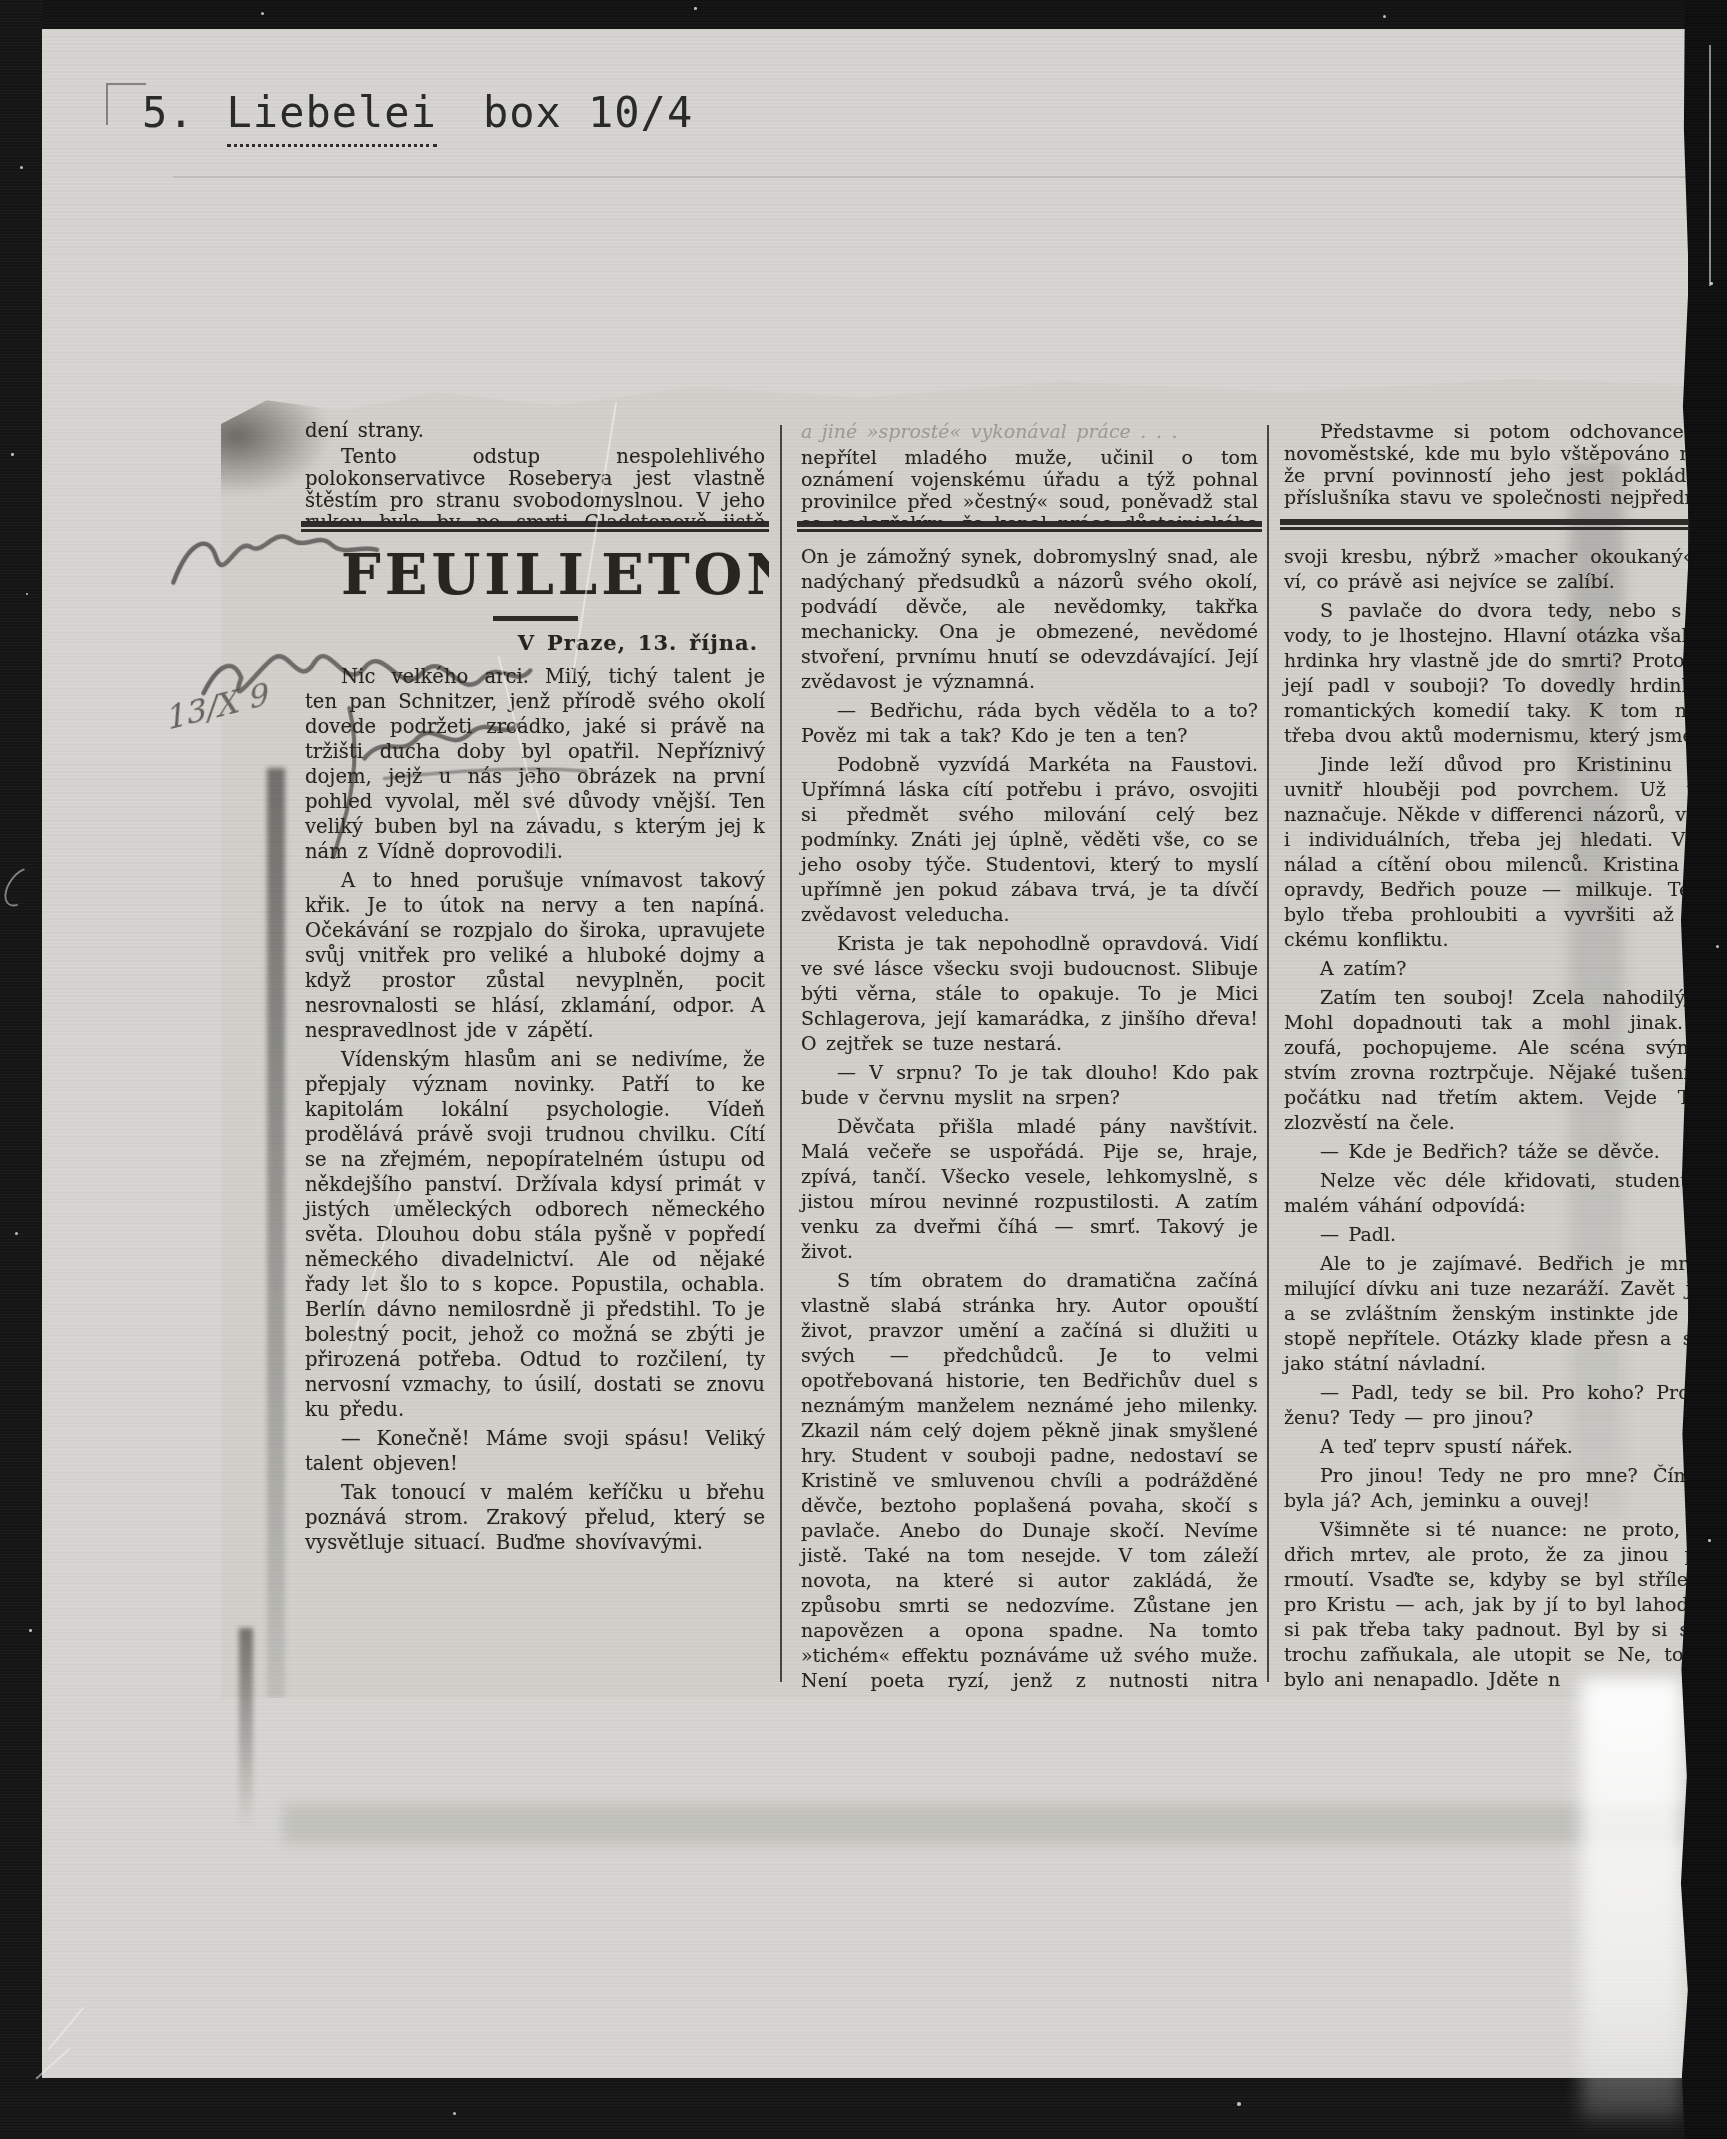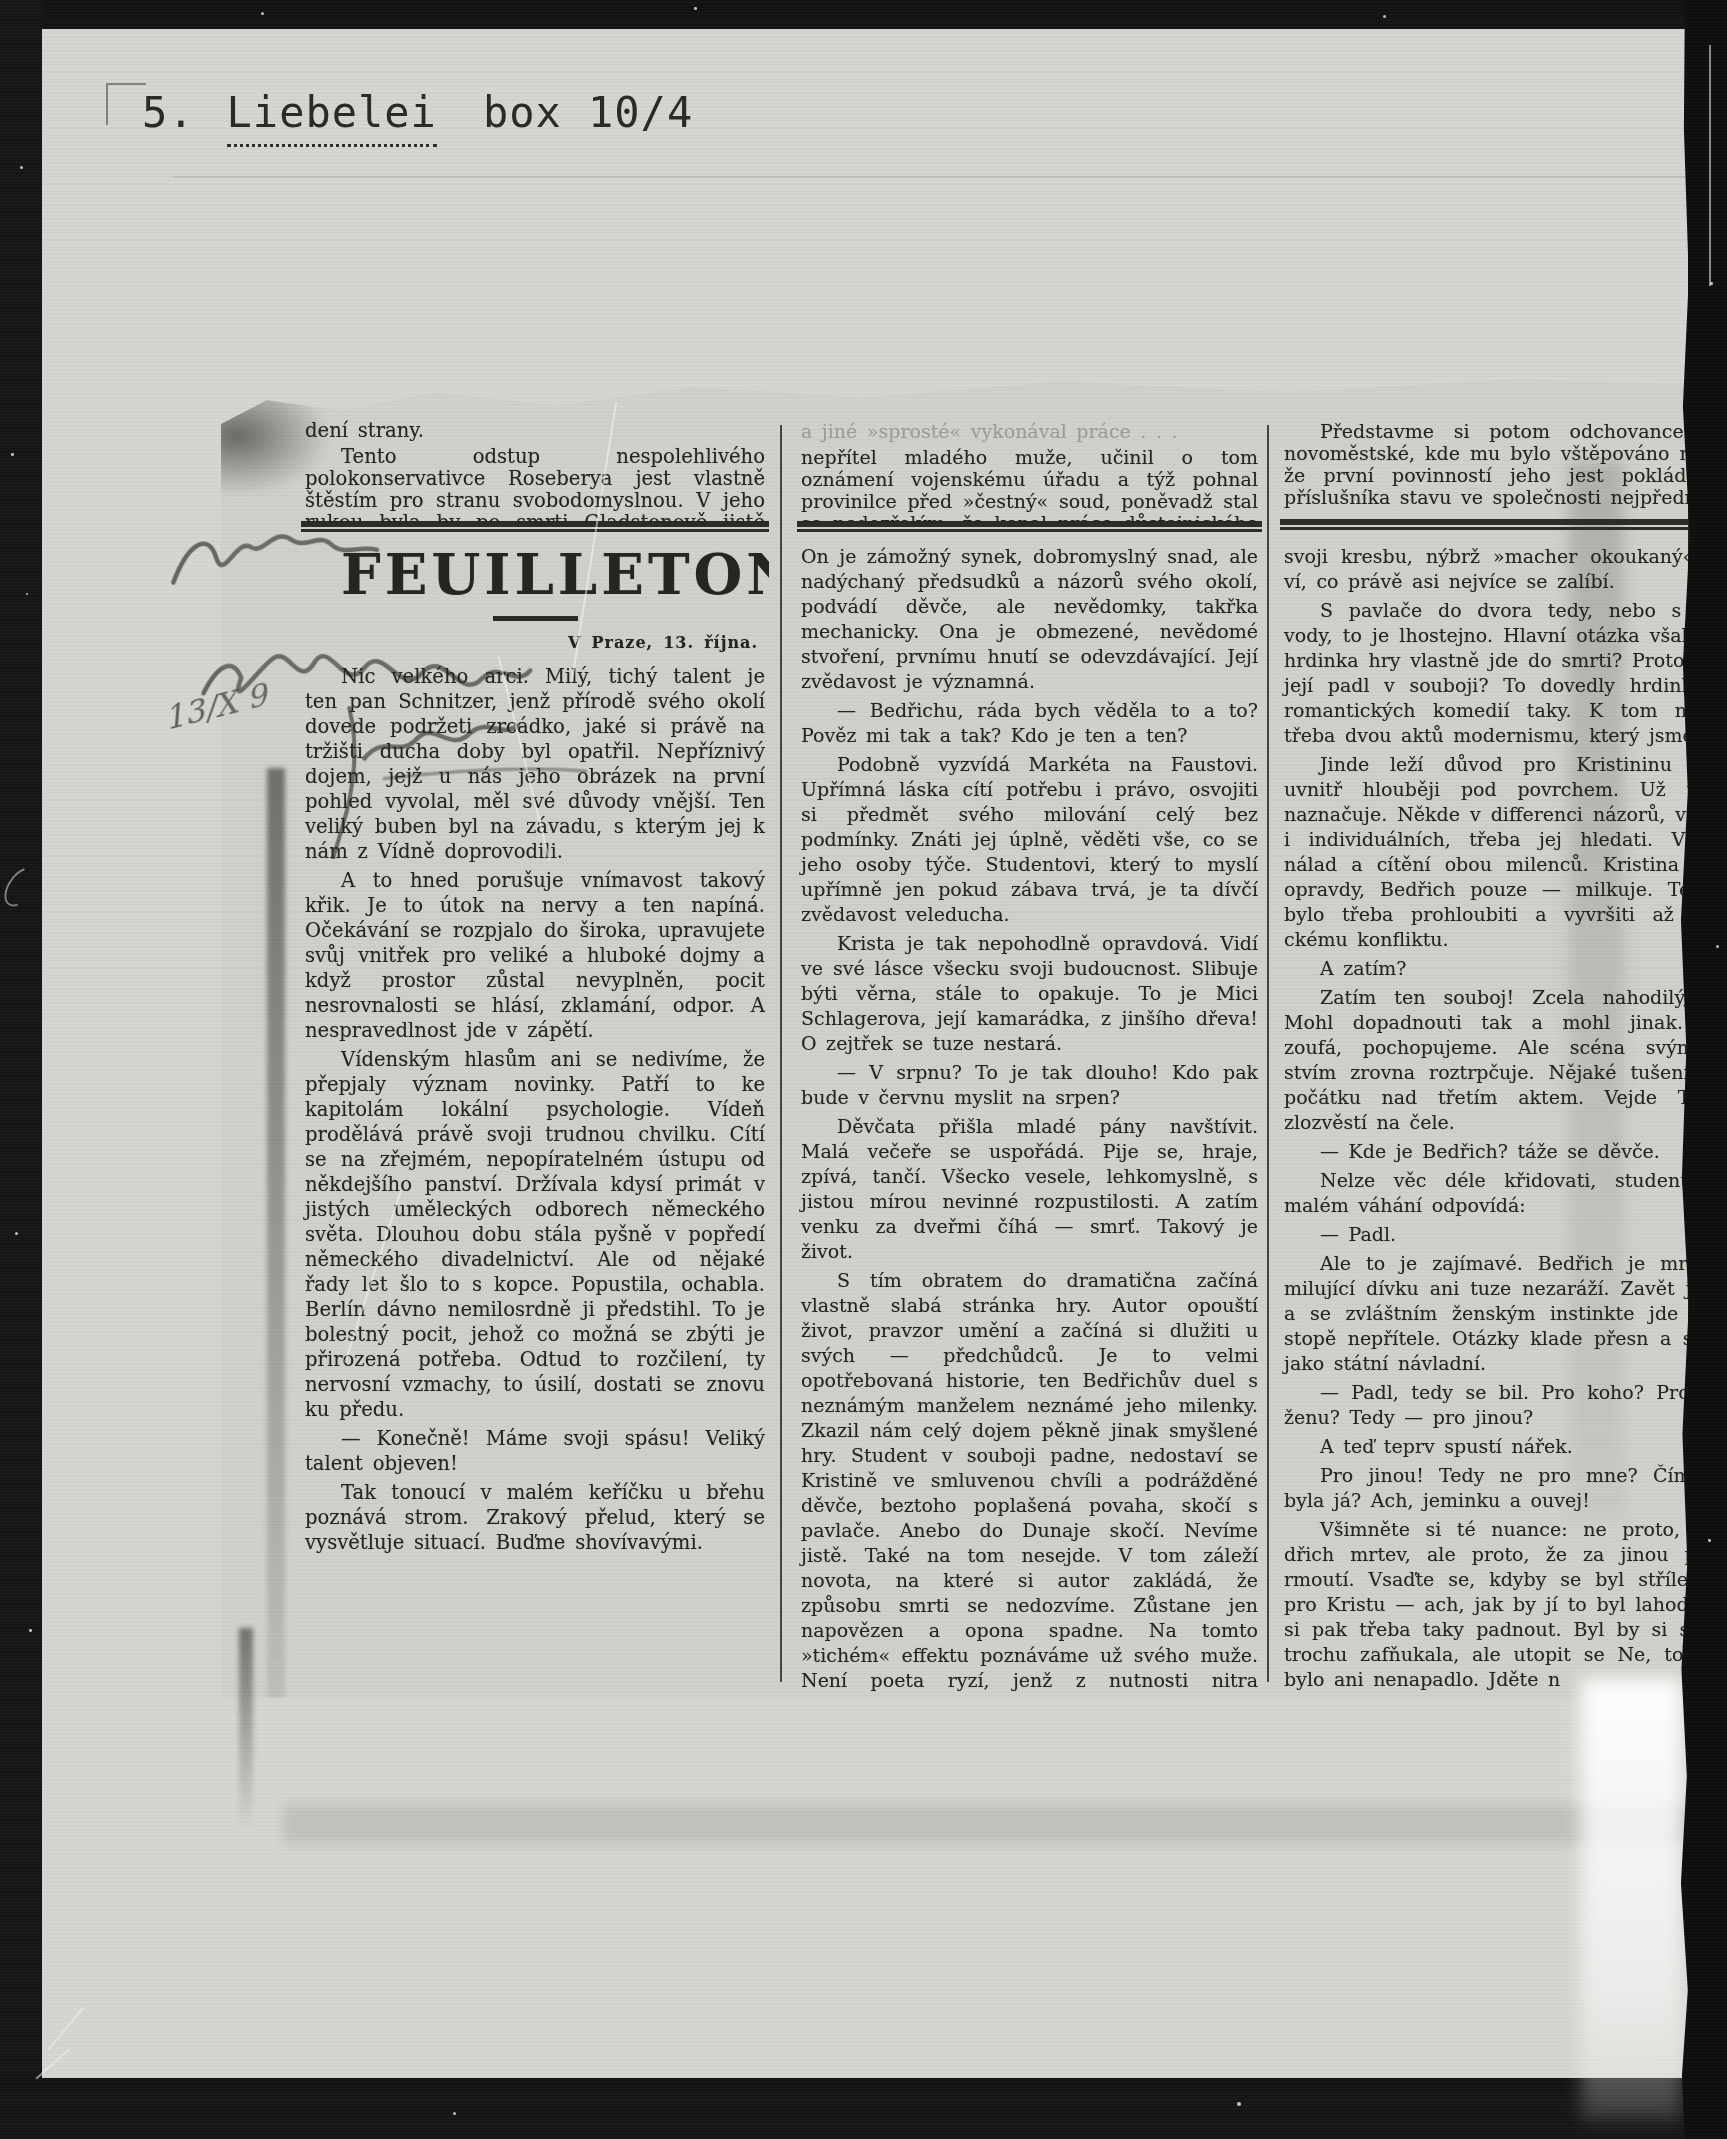--- a/index.html
+++ b/index.html
@@ -60,37 +60,37 @@
   .col{position:absolute;top:45px;height:1277px;overflow:hidden;color:#26241f;
     text-align:justify;text-shadow:0 0 1px rgba(45,42,38,.30);}
   .col p{margin:4px;text-indent:36px;word-spacing:3.5px;}
   .flush-first p:first-child{text-indent:0;}
   .col-left{left:80px;width:468px;font-size:19.6px;line-height:24px;}
   .col-mid{left:576px;width:465px;font-size:19px;line-height:25px;}
   .col-right{left:1059px;width:503px;font-size:19px;line-height:25px;}
 
   .fragment{height:107px;overflow:hidden;line-height:22px;}
   .fragment-spacer{height:17px;}
-  .faint-line{opacity:.30;filter:blur(0.5px);text-indent:0;}
+  .faint-line{opacity:.30;filter:blur(0.5px);text-indent:0;font-style:italic;}
 
   .double-rule{position:absolute;height:11px;
     background:linear-gradient(180deg,#2e2c29 0 6.5px,rgba(0,0,0,0) 6.5px 8.5px,#2e2c29 8.5px 10.6px,rgba(0,0,0,0) 10.6px);}
   .rule-1{left:80px;top:150px;width:468px;}
   .rule-2{left:576px;top:150px;width:465px;}
   .rule-3{left:1059px;top:148px;width:442px;}
 
   .vrule{position:absolute;top:54px;width:2px;height:1257px;background:rgba(32,30,27,.78);}
   .vrule-1{left:559px;}
   .vrule-2{left:1046px;}
 
   .masthead{margin-top:8px;text-align:center;text-indent:0;
     font-family:"DejaVu Serif",serif;font-weight:700;font-size:56px;line-height:61px;
     letter-spacing:4px;color:#27251f;}
   .masthead-rule{width:85px;height:5px;background:#2c2a27;margin:11px auto 7px auto;}
-  .dateline{text-align:right;text-indent:0;font-weight:700;font-size:16px;
+  .dateline{text-align:right;text-indent:0;font-weight:700;font-size:21px;
     line-height:29px;padding-right:7px;letter-spacing:1px;}
   .kronika-body{margin-top:7px;line-height:25px;}
 
   
   .flare-bottom-right{position:absolute;left:1539px;top:1649px;width:101px;height:442px;
     background:linear-gradient(180deg,rgba(255,255,255,.95),rgba(255,255,255,.55) 70%,rgba(255,255,255,.15));
     filter:blur(9px);}
   .gray-band{position:absolute;left:241px;top:1775px;width:1448px;height:40px;
     background:rgba(80,78,74,.14);filter:blur(6px);}
   .under-streak{position:absolute;left:197px;top:1599px;width:14px;height:201px;

